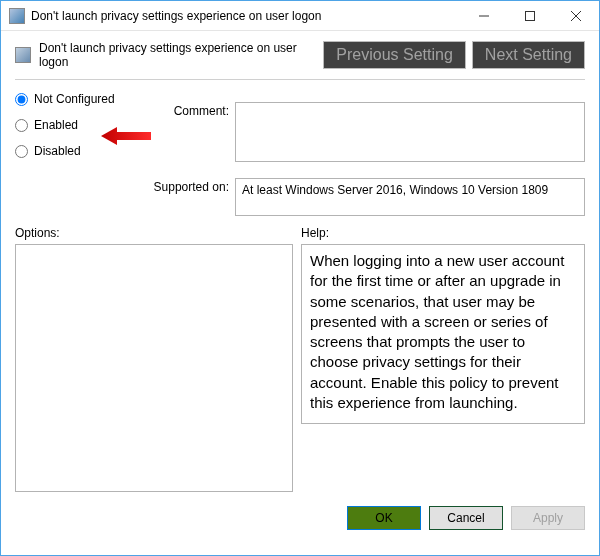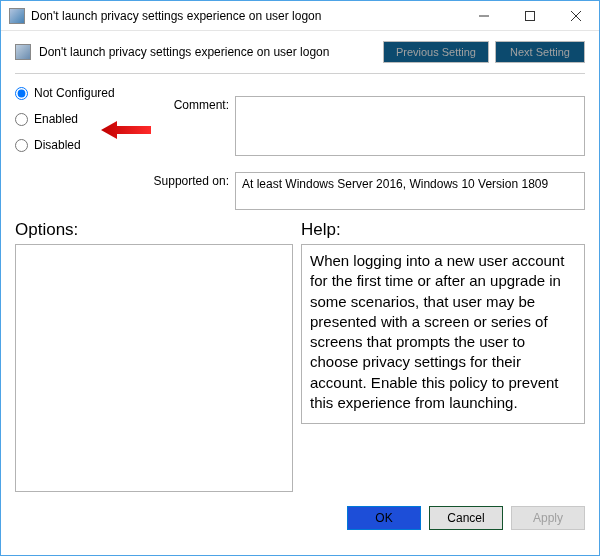--- a/index.html
+++ b/index.html
@@ -44,24 +44,24 @@
   .header .hicon {
     width: 16px; height: 16px;
     background: linear-gradient(135deg,#c0d0e0,#6a8caf);
     border: 1px solid #888;
     margin-right: 8px;
   }
   .header .htitle { flex: 1; font-size: 12px; }
   .navbtns { display: flex; gap: 6px; }
   .navbtn {
     border: 1px solid #bbb;
-    background: #0c4a6e;
+    background: #404040;
     color: #a1a1a1;
     padding: 4px 12px;
-    font-size: 11px;
+    font-size: 16px;
     min-width: 90px;
     text-align: center;
   }
   .rule { border-top: 1px solid #d0d0d0; margin: 4px 14px 0 14px; }
   .topsection {
     display: flex;
     padding: 12px 14px 6px 14px;
     gap: 8px;
     justify-content: flex-end;
   }
@@ -94,21 +94,21 @@
     padding: 4px 6px;
     resize: none;
     overflow-y: scroll;
     font-family: Liberation Sans, sans-serif;
   }
   .commentbox { height: 60px; }
   .supportbox { height: 38px; }
   .midlabels {
     display: flex;
     padding: 4px 14px 4px 14px;
-    font-size: 17px;
+    font-size: 12px;
   }
   .midlabels .optlabel { width: 286px; }
   .panels {
     display: flex;
     gap: 8px;
     padding: 0 14px 0 14px;
   }
   .optionsbox {
     width: 278px;
     height: 248px;
@@ -133,21 +133,21 @@
     padding: 14px 14px 10px 0;
   }
   .btn {
     border: 1px solid #14532d;
     background: #e1e1e1;
     padding: 4px 0;
     width: 74px;
     text-align: center;
     font-size: 12px;
   }
-  .btn.primary { border: 1px solid #0078d7; background: #1d4ed8; }
+  .btn.primary { border: 1px solid #0078d7; background: #4d7c0f; }
   .btn.disabled { color: #a0a0a0; border-color: #c8c8c8; }
   ::-webkit-scrollbar { width: 16px; }
   ::-webkit-scrollbar-track { background: #f0f0f0; }
   ::-webkit-scrollbar-thumb { background: #cdcdcd; }
   ::-webkit-scrollbar-button { background: #f0f0f0; height: 16px; }
 </style>
 </head>
 <body>
 
 <div class="titlebar">

